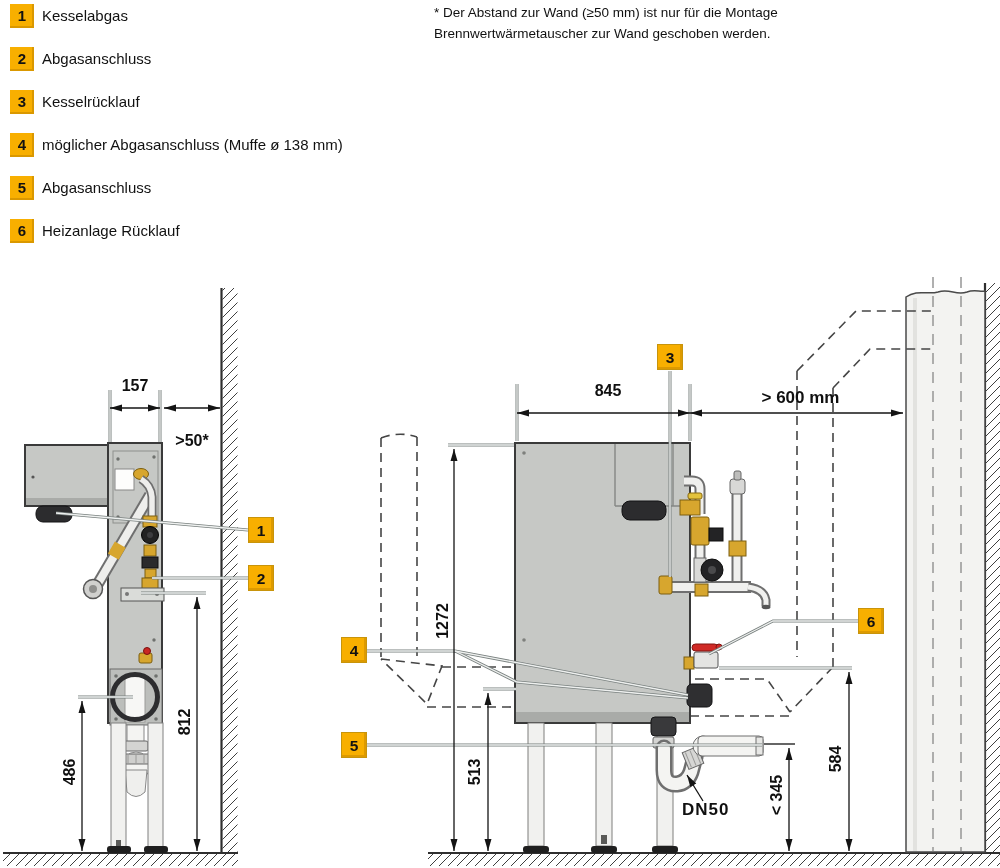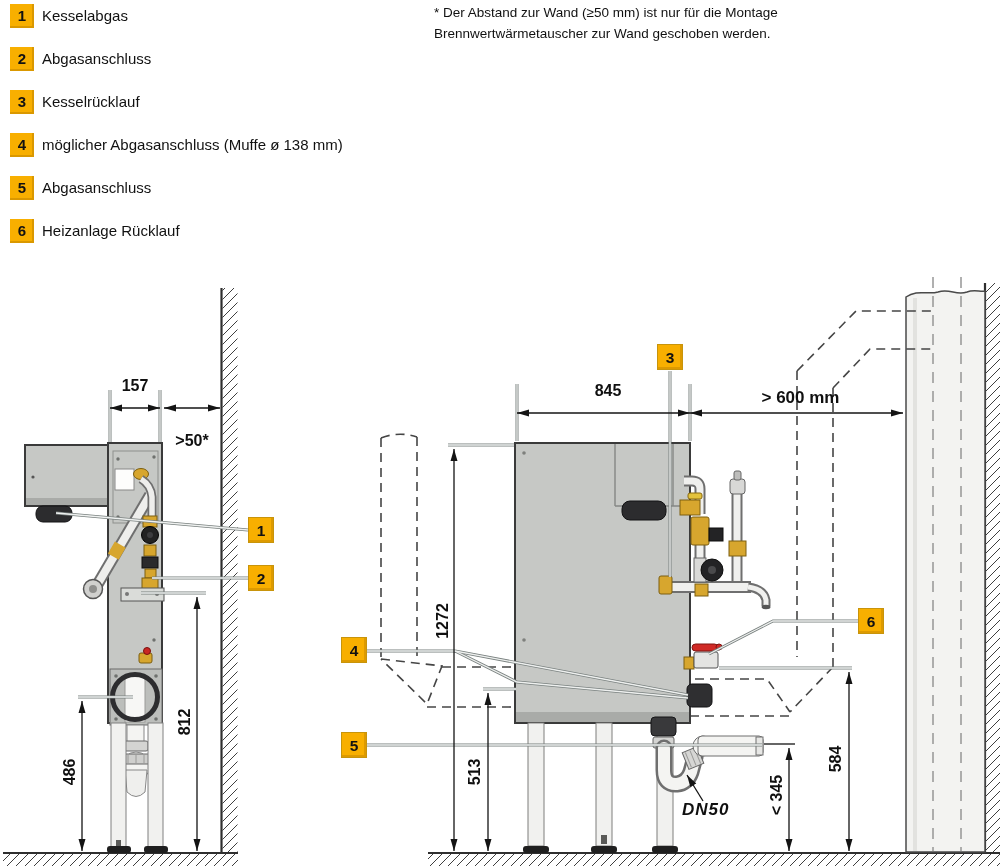--- a/index.html
+++ b/index.html
@@ -18,21 +18,21 @@
   .note div{line-height:21px;white-space:nowrap;}
   
   .callout{position:absolute;width:26px;height:26px;background:#F8AF00;color:#121212;
            font-weight:bold;font-size:15.5px;line-height:26px;text-align:center;
            border:1px solid #c8940b;box-sizing:border-box;
            box-shadow:inset -2px -2px 0 rgba(150,100,0,.28);}
   
   .dim{position:absolute;font-weight:bold;font-size:16px;color:#101010;
        text-align:center;white-space:nowrap;}
   .dimv{width:60px;height:20px;line-height:20px;transform:rotate(-90deg);}
-  .dn{font-size:17px;text-align:left;font-weight:600;letter-spacing:1px;font-style:italic;}
+  .dn{font-size:17px;text-align:left;font-weight:600;letter-spacing:1px;}
 </style>
 </head>
 <body>
 
 <div class="stage">
 
 <svg width="1000" height="868" viewBox="0 0 1000 868">
   <defs>
     <pattern id="hatch" width="9" height="9" patternUnits="userSpaceOnUse">
       <path d="M0,9 L9,0 M-1,1 L1,-1 M8,10 L10,8" stroke="#3f3f3f" stroke-width="1"></path>

